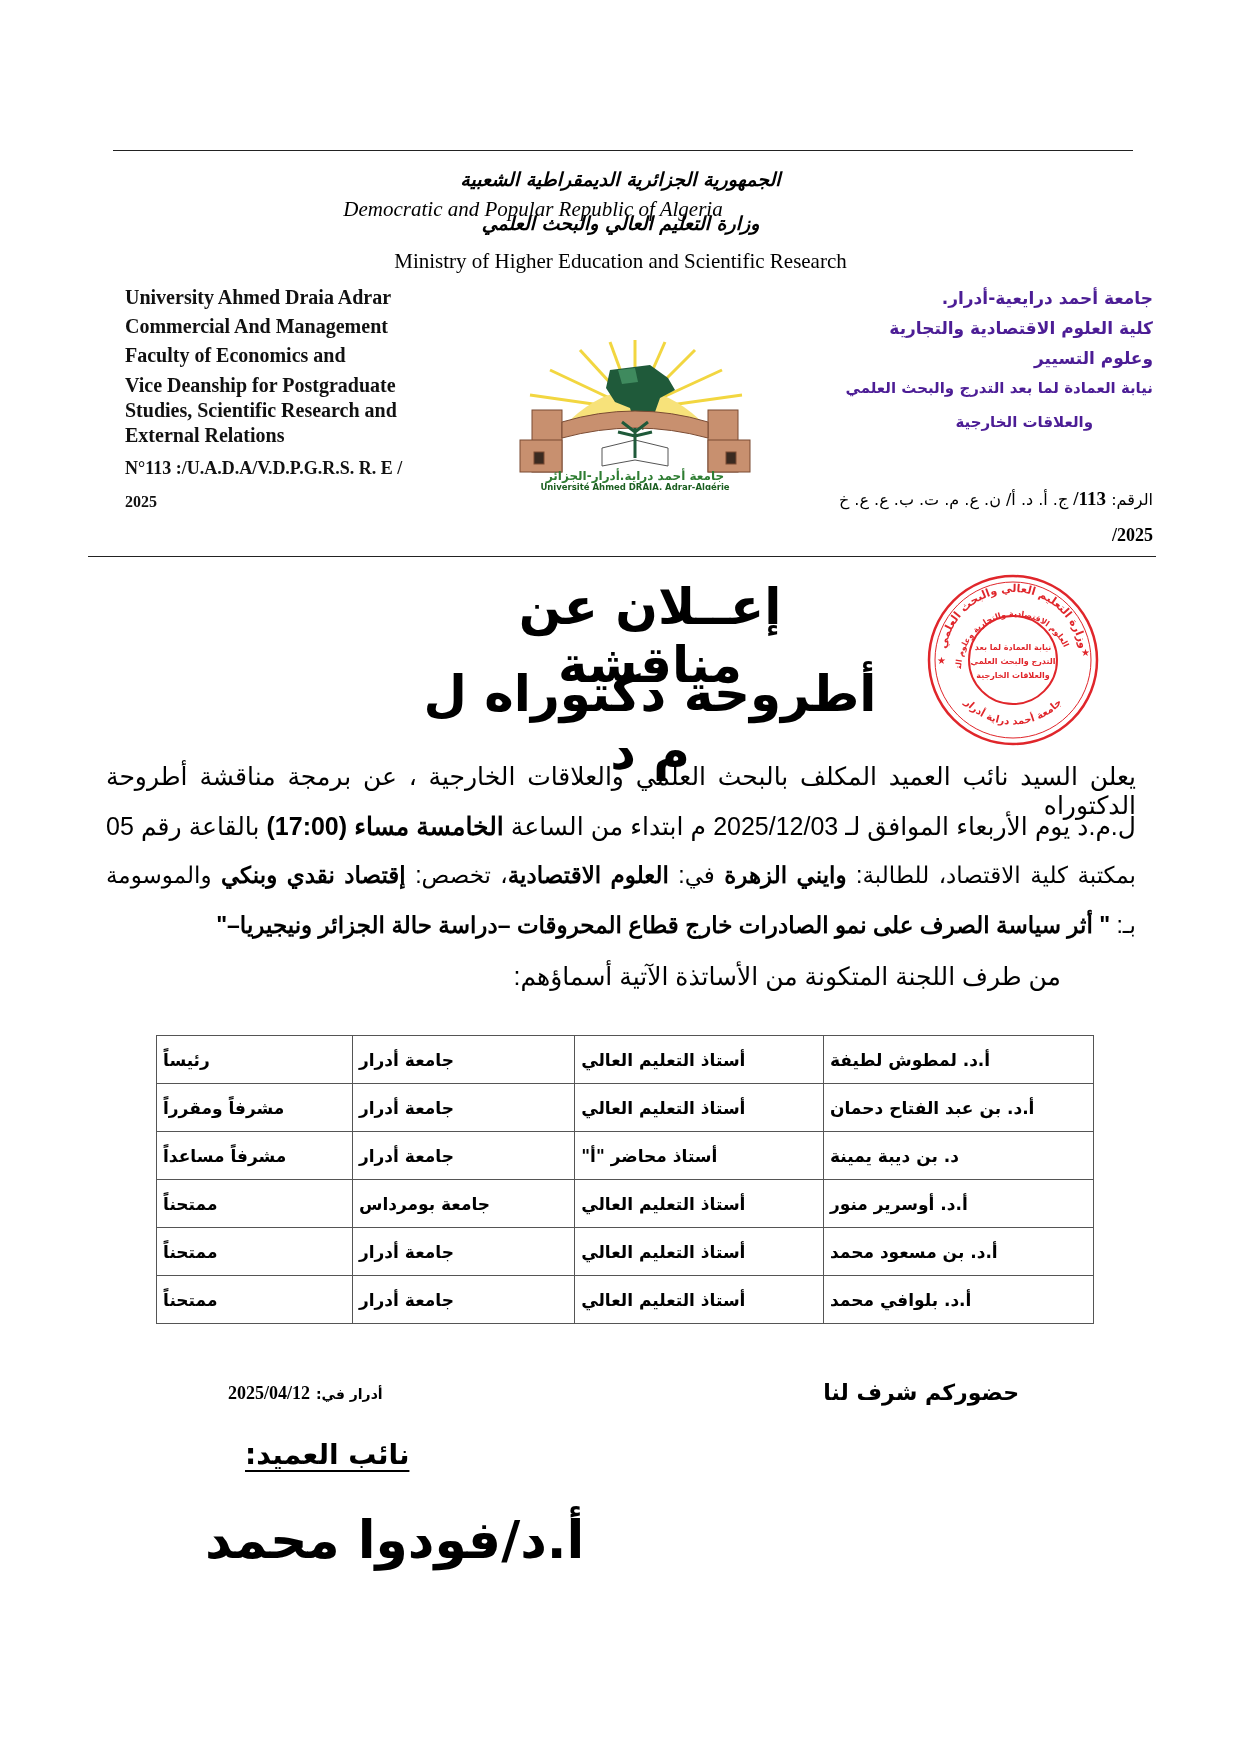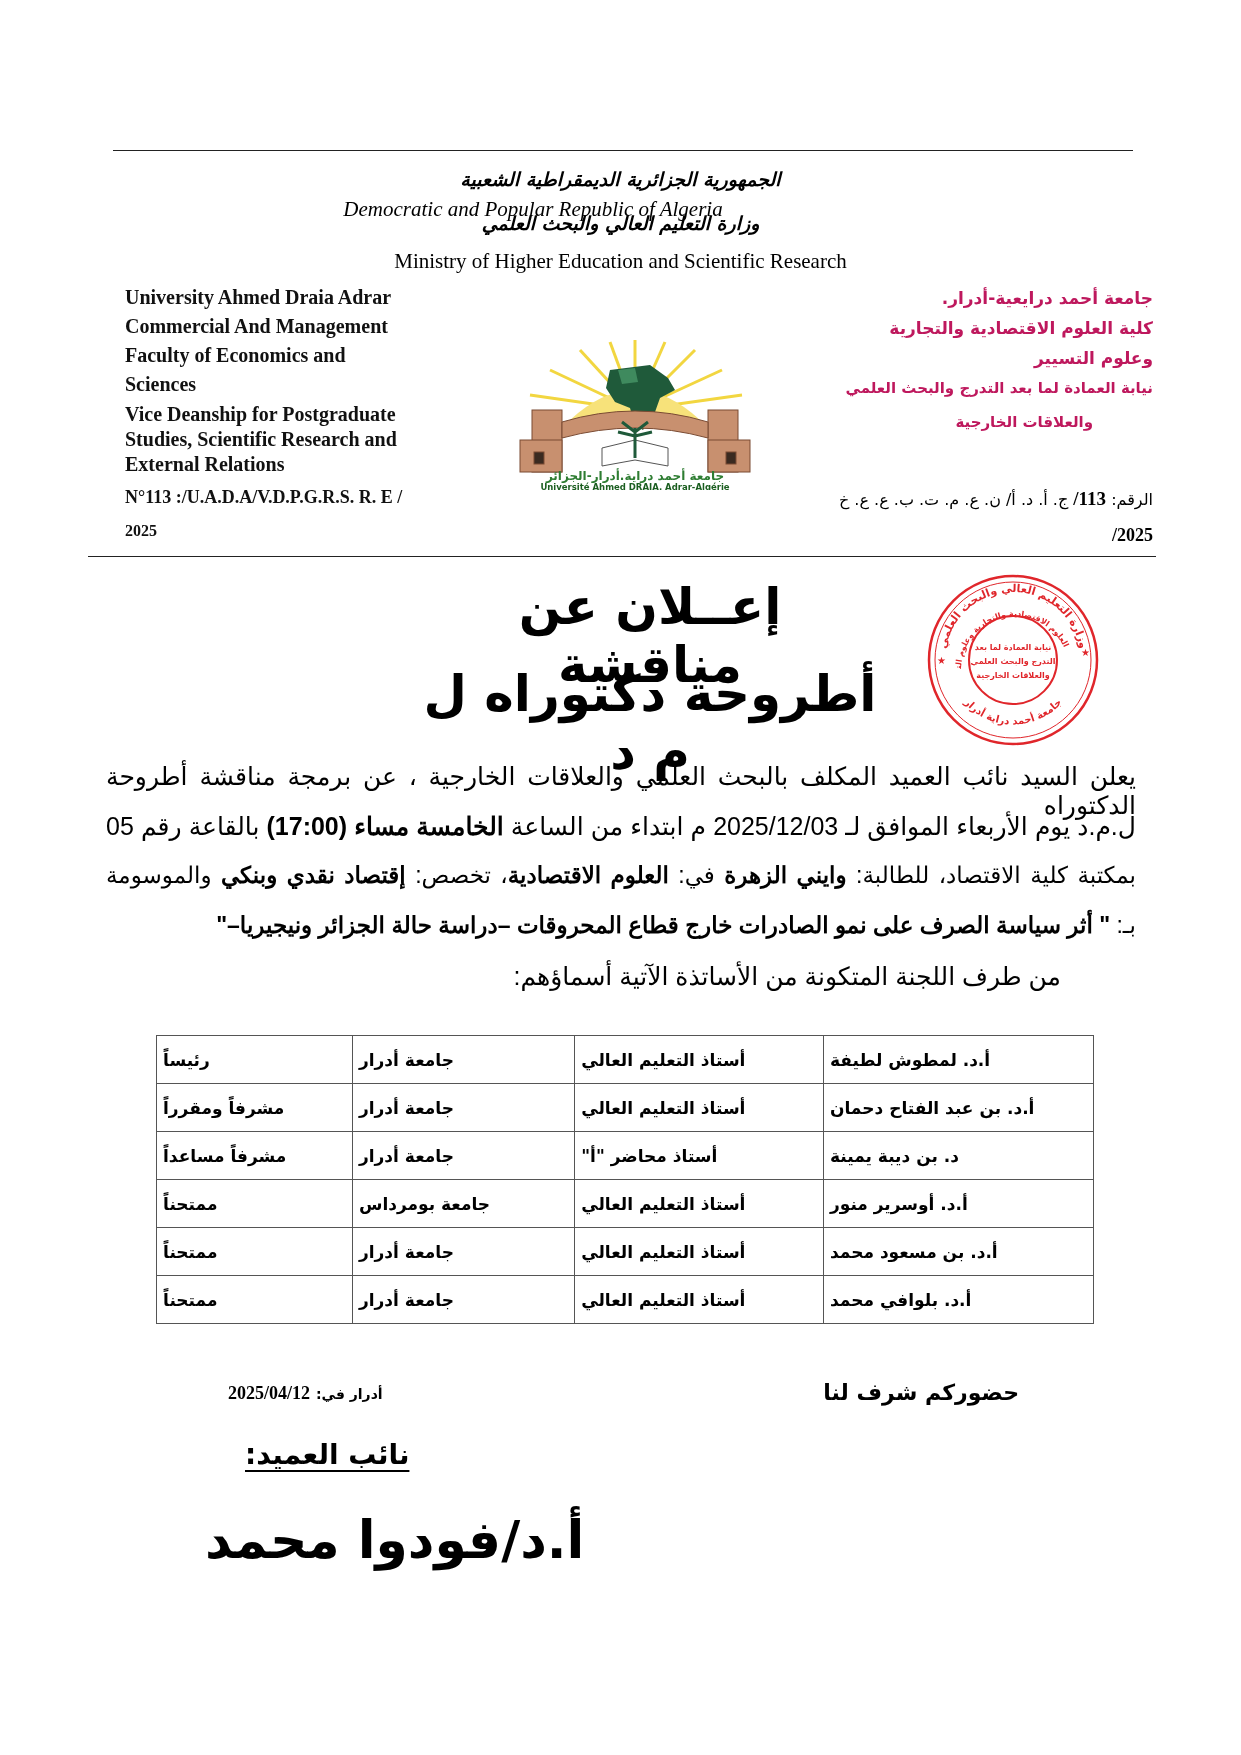--- a/index.html
+++ b/index.html
@@ -5,21 +5,21 @@
     html, body { margin: 0; padding: 0; background: #ffffff; }
     body { width: 1241px; height: 1755px; position: relative; overflow: hidden; color: #000; font-family: "DejaVu Serif", serif; }
     .abs { position: absolute; }
     .rule { position: absolute; height: 0; border-top: 1.5px solid #222; }
     .center { text-align: center; }
     .ar { direction: rtl; font-family: "DejaVu Sans", sans-serif; }
     .ar-title-ital { font-style: italic; font-weight: bold; font-size: 19px; }
     .en-head { font-family: "Liberation Serif", serif; font-size: 21px; }
     .left-block { left: 100px; top: 283px; width: 345px; font-family: "Liberation Serif", serif; font-weight: bold; font-size: 20px; line-height: 29px; color: #111; margin-left: 25px; }
     .left-block .tight { line-height: 25px; }
-    .right-block { right: 88px; top: 283px; width: 330px; text-align: right; font-weight: bold; font-size: 17px; color: #be185d; }
+    .right-block { right: 88px; top: 283px; width: 330px; text-align: right; font-weight: bold; font-size: 17px; color: #4c1d95; }
     .right-block div { line-height: 30px; }
     .ref-ar { right: 88px; top: 488px; font-size: 16px; font-weight: normal; text-align: right; }
     .ref-ar b { font-family: "Liberation Serif", serif; font-size: 19px; }
     .title { font-weight: bold; font-size: 50px; text-align: center; font-family: "DejaVu Sans", sans-serif; direction: rtl; }
     .para { right: 105px; width: 1030px; direction: rtl; font-family: "Liberation Sans", sans-serif; font-size: 25px; text-align: justify; text-align-last: justify; }
     .para b { font-weight: bold; }
     table.committee { position: absolute; left: 156px; top: 1035px; width: 938px; border-collapse: collapse; direction: rtl; font-family: "DejaVu Sans", sans-serif; font-weight: bold; font-size: 17px; }
     table.committee td { border: 1.5px solid #555; height: 47px; text-align: left; padding: 0 6px; }
     .stamp { position: absolute; left: 925px; top: 572px; width: 176px; height: 176px; }
     .logo { position: absolute; left: 510px; top: 340px; width: 250px; height: 150px; }
@@ -32,21 +32,20 @@
 
 <div class="abs center ar ar-title-ital" style="left:0; width:1241px; top:168px;">الجمهورية الجزائرية الديمقراطية الشعبية</div>
 <div class="abs center en-head" style="left:0; width:1066px; top:197px;font-style:italic;">Democratic and Popular Republic of Algeria</div>
 <div class="abs center ar ar-title-ital" style="left:0; width:1241px; top:212px;">وزارة التعليم العالي والبحث العلمي</div>
 <div class="abs center en-head" style="left:0; width:1241px; top:249px;">Ministry of Higher Education and Scientific Research</div>
 
 <div class="abs left-block">
   <div>University Ahmed Draia Adrar</div>
   <div>Commercial  And  Management</div>
   <div>Faculty of Economics and</div>
-  <div>Sciences</div>
   <div class="tight" style="margin-top:3px;">Vice Deanship for Postgraduate</div>
   <div class="tight">Studies, Scientific Research and</div>
   <div class="tight">External Relations</div>
   <div style="margin-top:6px; font-size:18px;">N°113 :/U.A.D.A/V.D.P.G.R.S. R. E /</div>
   <div style="margin-top:4px; font-size:16px;">2025</div>
 </div>
 
 <div class="abs right-block ar">
   <div>جامعة أحمد درايعية-أدرار.</div>
   <div>كلية العلوم الاقتصادية والتجارية</div>

